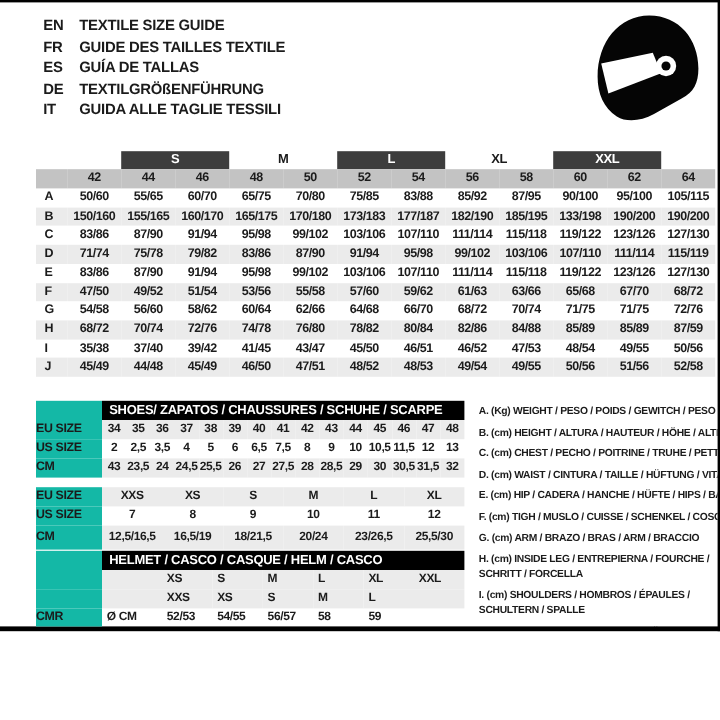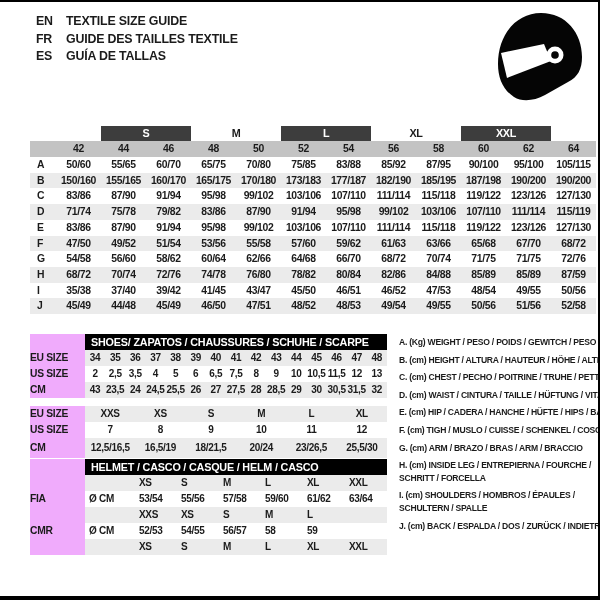--- a/index.html
+++ b/index.html
@@ -1,19 +1,19 @@
 <!DOCTYPE html>
 <html><head>
 <meta charset="utf-8">
 <style>
   * { margin:0; padding:0; box-sizing:border-box; }
   html,body { background:#fff; }
   body { width:600px; height:600px; font-family:"Liberation Sans", sans-serif; }
   .page{
-    position:relative; width:600px; height:600px; background:#ffffff; overflow:hidden;
+    position:relative; width:600px; height:526px; background:#ffffff; overflow:hidden;
     border-top:2px solid #000; border-right:2px solid #000; border-bottom:4px solid #000;
     color:#1b1b1b;
     padding-left:44px;
   }
   
   .langs{ position:absolute; left:36px; top:11px; }
   .lang-row{ display:flex; font-size:12.4px; font-weight:bold; letter-spacing:-0.2px; line-height:17.6px; }
   .lang-code{ width:30px; }
   .helmet-wrap{ position:absolute; left:486px; top:6px; width:102px; height:102px; }
   
@@ -25,21 +25,21 @@
   .main tr.colhead-row td{ background:#c3c3c3; height:16px; line-height:16px; }
   .main td.lbl{ text-align:left; padding-left:7px; }
   .main tr.stripe td{ background:#ebebeb; }
   
   .sub{ position:absolute; left:30px; width:357px; border-collapse:collapse; table-layout:fixed; }
   #shoes-table{ top:332px; }
   #gloves-table{ top:404px; }
   #helmet-table{ top:457px; }
   .sub td{ font-size:10px; font-weight:bold; letter-spacing:-0.3px; text-align:center;
            height:16px; line-height:16px; padding:0; white-space:nowrap; }
-  .sub td.rowlbl{ text-align:left; font-size:10.3px; background:#f0abfc; }
+  .sub td.rowlbl{ text-align:left; font-size:10.3px; background:#14b8a6; }
   .sub td.dark-head{ background:#000000; color:#fff; text-align:left; padding-left:6px;
                      font-size:10.8px; letter-spacing:-0.2px; }
   .sub td.g{ background:#ebebeb; }
   .sub td.la{ text-align:left; padding-left:4px; }
   .sub td.tall{ height:20px; line-height:20px;text-align:center; }
   
   .legend{ position:absolute; left:399px; top:334px; }
   .legend-item{ margin-bottom:5px; }
   .legend-line{ font-size:8.6px; font-weight:bold; letter-spacing:-0.25px; line-height:12.6px; white-space:nowrap; }
 </style>
@@ -53,20 +53,28 @@
         <span class="lang-code">EN</span>
         <span class="lang-text">TEXTILE SIZE GUIDE</span>
       </div>
       <div class="lang-row">
         <span class="lang-code">FR</span>
         <span class="lang-text">GUIDE DES TAILLES TEXTILE</span>
       </div>
       <div class="lang-row">
         <span class="lang-code">ES</span>
         <span class="lang-text">GUÍA DE TALLAS</span>
+      </div>
+      <div class="lang-row">
+        <span class="lang-code">DE</span>
+        <span class="lang-text">TEXTILGRÖßENFÜHRUNG</span>
+      </div>
+      <div class="lang-row">
+        <span class="lang-code">IT</span>
+        <span class="lang-text">GUIDA ALLE TAGLIE TESSILI</span>
       </div>
     </div>
 
   <div class="helmet-wrap">
     <svg viewBox="0 0 100 100" width="102" height="100">
       <path d="M54 5 C79 5 95 25 95 49 C95 61 91 69 81 74 L58 87 C47 93 35 94 27 89 C16 82 11 70 11 56 C11 27 29 5 54 5 Z" fill="#050505"></path>
       <polygon points="14,45 57,36 64,53 20,70" fill="#ffffff"></polygon>
       <circle cx="68" cy="47" r="8.5" fill="#ffffff"></circle>
       <circle cx="68" cy="47" r="3.8" fill="#050505"></circle>
     </svg>
@@ -133,21 +141,21 @@
           <td class="lbl">B</td>
           <td>150/160</td>
           <td>155/165</td>
           <td>160/170</td>
           <td>165/175</td>
           <td>170/180</td>
           <td>173/183</td>
           <td>177/187</td>
           <td>182/190</td>
           <td>185/195</td>
-          <td>187/198</td>
+          <td>133/198</td>
           <td>190/200</td>
           <td>190/200</td>
         </tr>
         <tr>
           <td class="lbl">C</td>
           <td>83/86</td>
           <td>87/90</td>
           <td>91/94</td>
           <td>95/98</td>
           <td>99/102</td>
@@ -407,30 +415,20 @@
           <td class="rowlbl"></td>
           <td class="g la"></td>
           <td class="g la">XS</td>
           <td class="g la">S</td>
           <td class="g la">M</td>
           <td class="g la">L</td>
           <td class="g la">XL</td>
           <td class="g la">XXL</td>
         </tr>
         <tr>
-          <td class="rowlbl">FIA</td>
-          <td class="la">Ø CM</td>
-          <td class="la">53/54</td>
-          <td class="la">55/56</td>
-          <td class="la">57/58</td>
-          <td class="la">59/60</td>
-          <td class="la">61/62</td>
-          <td class="la">63/64</td>
-        </tr>
-        <tr>
           <td class="rowlbl"></td>
           <td class="g la"></td>
           <td class="g la">XXS</td>
           <td class="g la">XS</td>
           <td class="g la">S</td>
           <td class="g la">M</td>
           <td class="g la">L</td>
           <td class="g la"></td>
         </tr>
         <tr>

